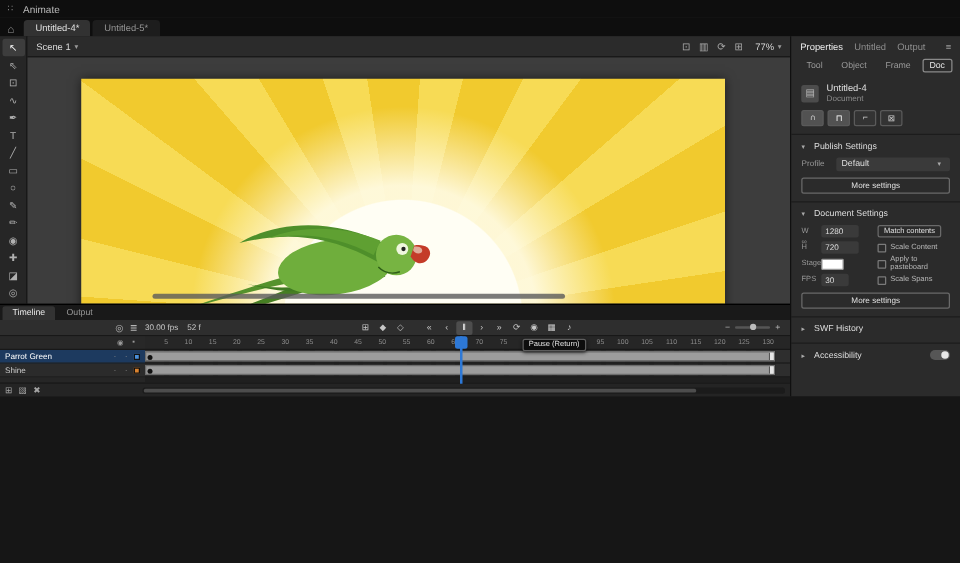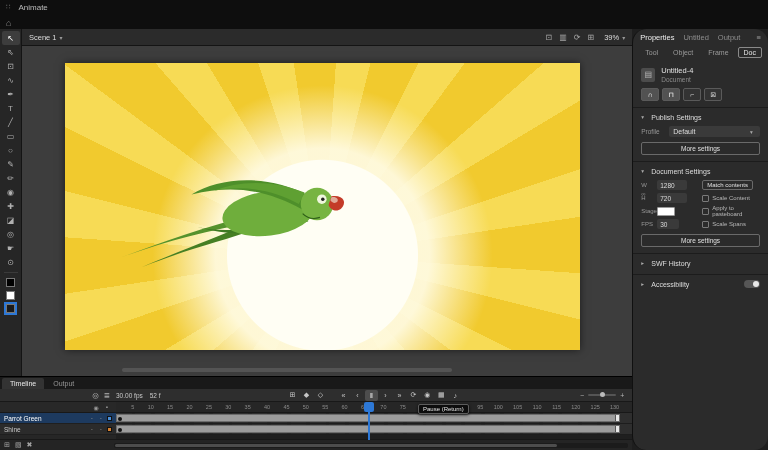--- a/index.html
+++ b/index.html
@@ -1,18 +1,18 @@
 <!DOCTYPE html>
 <html><head>
 <meta charset="utf-8">
 <style>
   * { margin:0; padding:0; box-sizing:border-box; }
   html,body { width:768px; height:450px; overflow:hidden; background:#161616;
     font-family:"Liberation Sans", sans-serif; color:#cccccc; }
-  .app { width:768px; height:450px; position:relative; display:flex; flex-direction:column; background:#1e1e1e; }
+  .app { width:768px; height:317px; position:relative; display:flex; flex-direction:column; background:#1e1e1e; }
 
   
   .titlebar { height:14px; background:#0e0e0e; display:flex; align-items:center; gap:8px; padding:0 6px; font-size:8px; color:#bbb; flex:0 0 auto;}
   .grid-glyph { font-size:7px; color:#888; }
   .tabbar { height:15px; background:#0e0e0e; display:flex; align-items:flex-end; gap:2px; padding-left:4px; flex:0 0 auto;}
   .home-glyph { font-size:9px; color:#999; margin:0 6px 1px 2px; }
   .tab { height:13px; padding:0 9px; font-size:7.5px; color:#949494; background:#1d1d1d; display:flex; align-items:center; border-radius:3px 3px 0 0; }
   .tab.active { background:#323232; color:#e0e0e0; }
 
   .content { flex:1; display:flex; min-height:0; }
@@ -39,21 +39,21 @@
   
   .canvas { flex:1; position:relative; background:#3d3d3d; overflow:hidden; }
   .artboard { position:absolute; left:43px; top:17px; width:515px; height:287px;
     background:
       radial-gradient(circle at 50% 67%, #fffef4 0 95px, rgba(255,251,228,0.92) 96px 107px, rgba(255,240,170,0) 170px),
       repeating-conic-gradient(from 4deg at 50% 67%, #f7db55 0deg 10deg, #f1ca2e 10deg 22.5deg);
     box-shadow:0 0 8px rgba(0,0,0,0.55); }
   .canvas-hscroll { position:absolute; left:100px; bottom:4px; width:330px; height:4px; background:#5a5a5a; border-radius:2px; opacity:.8;}
 
   
-  .right-panel { flex:1; background:#2b2b2b; border-left:1px solid #101010; display:flex; flex-direction:column; font-size:7px;border-radius:14px; }
+  .right-panel { flex:1; background:#2b2b2b; border-left:1px solid #101010; display:flex; flex-direction:column; font-size:7px; }
   .rp-tabs { display:flex; gap:9px; align-items:center; padding:4px 7px 3px; font-size:7.5px; color:#8d8d8d; }
   .rp-tab.active { color:#ececec; }
   .rp-menu { margin-left:auto; color:#999; }
   .rp-subtabs { display:flex; gap:3px; padding:2px 6px 4px; color:#9a9a9a; justify-content:flex-end; }
   .rp-subtab { padding:1px 5px; border:1px solid transparent; border-radius:2px; }
   .rp-subtab.active { border-color:#8a8a8a; color:#e5e5e5; }
   .doc-row { display:flex; gap:6px; align-items:center; padding:4px 8px 2px; }
   .doc-thumb { width:14px; height:14px; background:#4c4c4c; border-radius:2px; display:flex; align-items:center; justify-content:center; color:#bbb; font-size:8px;}
   .doc-name { font-size:7.5px; color:#e0e0e0; }
   .doc-type { font-size:6.5px; color:#8b8b8b; margin-top:1px;}
@@ -125,20 +125,24 @@
 
 <div class="app">
 
   <div class="titlebar">
     <span class="grid-glyph">∷</span>
     <span>Animate</span>
   </div>
 
   <div class="tabbar">
     <span class="home-glyph">⌂</span>
+    <div style="display:flex;gap:2px;align-items:flex-end;">
+        <div class="tab active">Untitled-4*</div>
+        <div class="tab">Untitled-5*</div>
+      </div>
   </div>
 
   <div class="content">
     <div class="left-col">
       <div class="work-row">
 
         <div class="toolbar">
           <div style="display:flex;flex-direction:column;align-items:center;">
               <div class="tool active">↖</div>
               <div class="tool">⇖</div>
@@ -170,21 +174,21 @@
             <span class="scene-label">Scene 1</span>
             <span class="sb-chevron">▾</span>
             <span class="spacer"></span>
             <span class="sb-icons">
                 <div class="sb-icon">⊡</div>
                 <div class="sb-icon">▥</div>
                 <div class="sb-icon">⟳</div>
                 <div class="sb-icon">⊞</div>
               </span>
             <span class="zoom-select">
-              <span>39%</span>
+              <span>77%</span>
               <span class="sb-chevron">▾</span>
             </span>
           </div>
 
           <div class="canvas">
             <div class="artboard">
               <svg viewBox="0 0 260 120" style="position:absolute;left:45px;top:95px;width:255px;height:115px">
                 <path d="M150 58 C 95 72, 45 90, 8 104 C 55 86, 100 76, 150 66 Z" fill="#55922c"></path>
                 <path d="M152 64 C 105 84, 62 100, 30 114 C 80 94, 118 86, 156 72 Z" fill="#467f23"></path>
                 <path d="M195 62 C 150 76, 112 78, 88 72 C 128 84, 170 78, 204 66 Z" fill="#3f7a22"></path>

